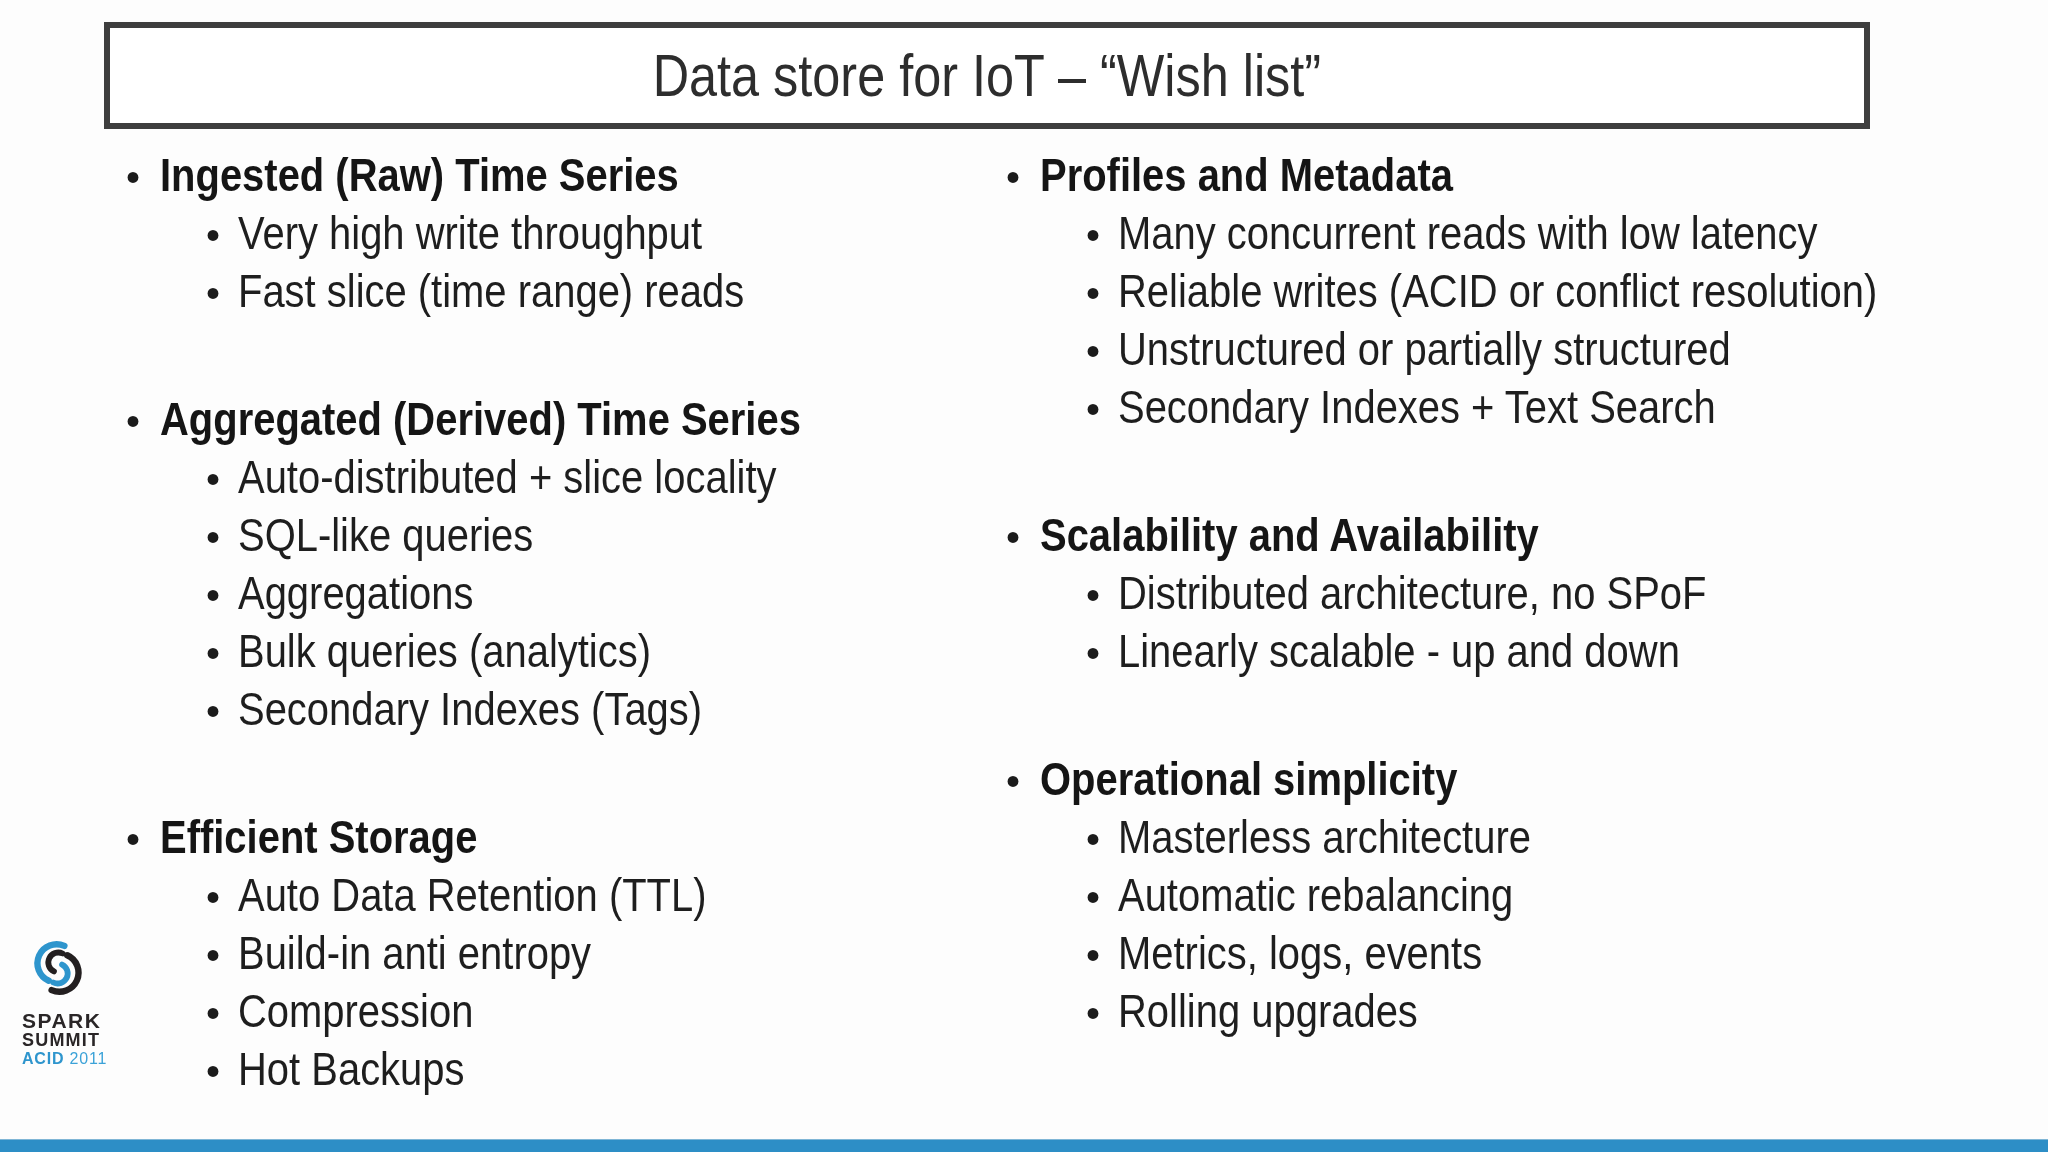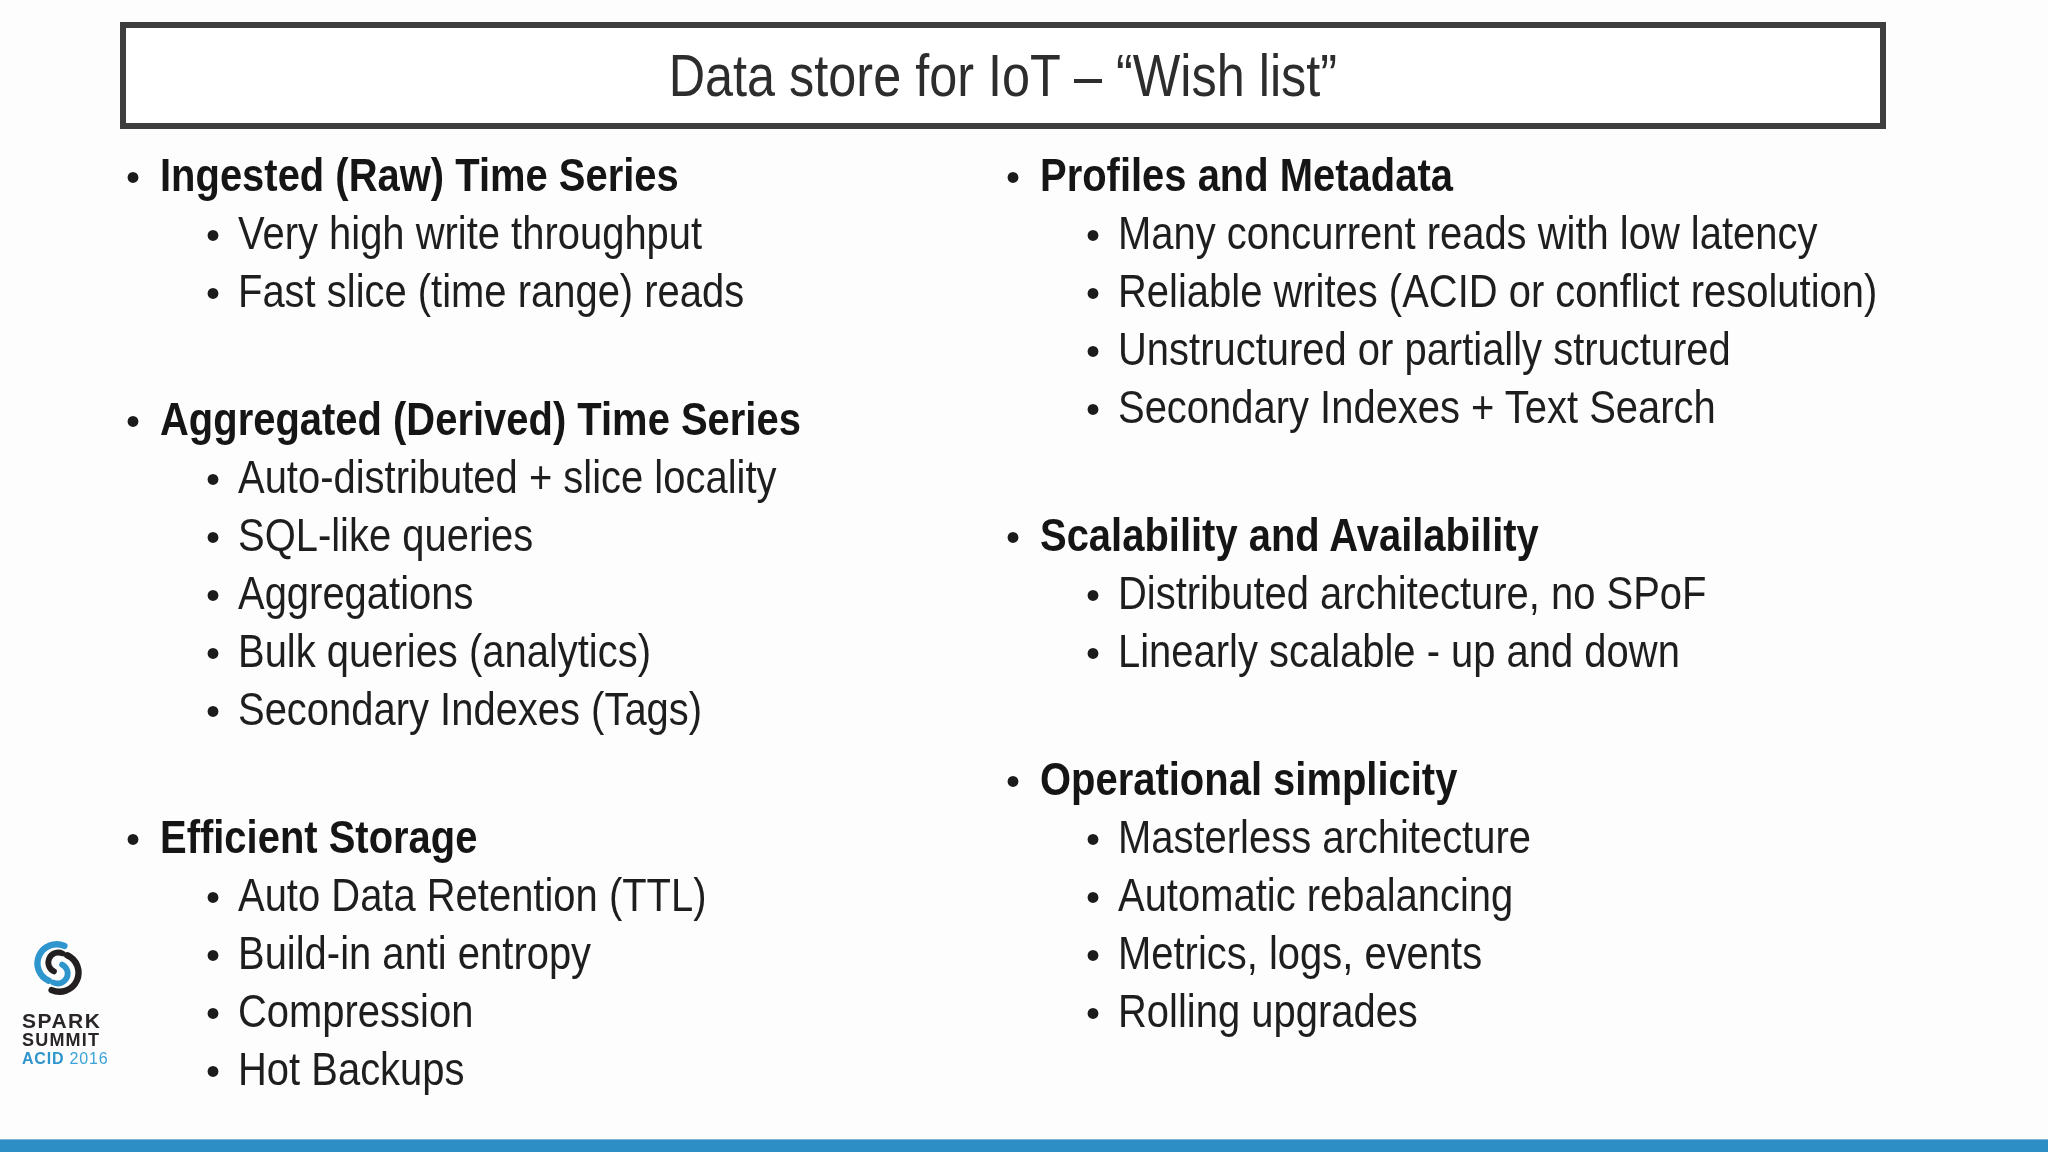--- a/index.html
+++ b/index.html
@@ -8,21 +8,21 @@
     background: #fdfdfd;
     font-family: "Liberation Sans", sans-serif;
     color: #1b1b1b;
     position: relative;
   }
   .slide { position: absolute; inset: 0; }
 
   
   .title-box {
     position: absolute;
-    left: 120px; top: 22px;
+    left: 104px; top: 22px;
     width: 1766px; height: 107px;
     border: 6px solid #3e3e3e;
     background: #ffffff;
     display: flex; align-items: center; justify-content: center;
   }
   .title-text {
     font-size: 60px;
     font-weight: 400;
     color: #2d2d2d;
     white-space: nowrap;
@@ -254,19 +254,19 @@
         <g transform="rotate(180 50 52)">
           <path d="M 61 14 A 32 32 0 1 0 34 74" stroke="#231f20" stroke-width="11"></path>
           <path d="M 58 27 A 17 17 0 1 0 43 58" stroke="#2e95cd" stroke-width="10"></path>
         </g>
       </g>
     </svg>
     <div class="logo-line logo-spark">SPARK</div>
     <div class="logo-line logo-summit">SUMMIT</div>
     <div class="logo-line logo-east">
       <span class="east">ACID</span>
-      <span class="year">2016</span>
+      <span class="year">2011</span>
     </div>
   </div>
 
   <div class="accent-bar"></div>
 
 </div>
 
 </body></html>

